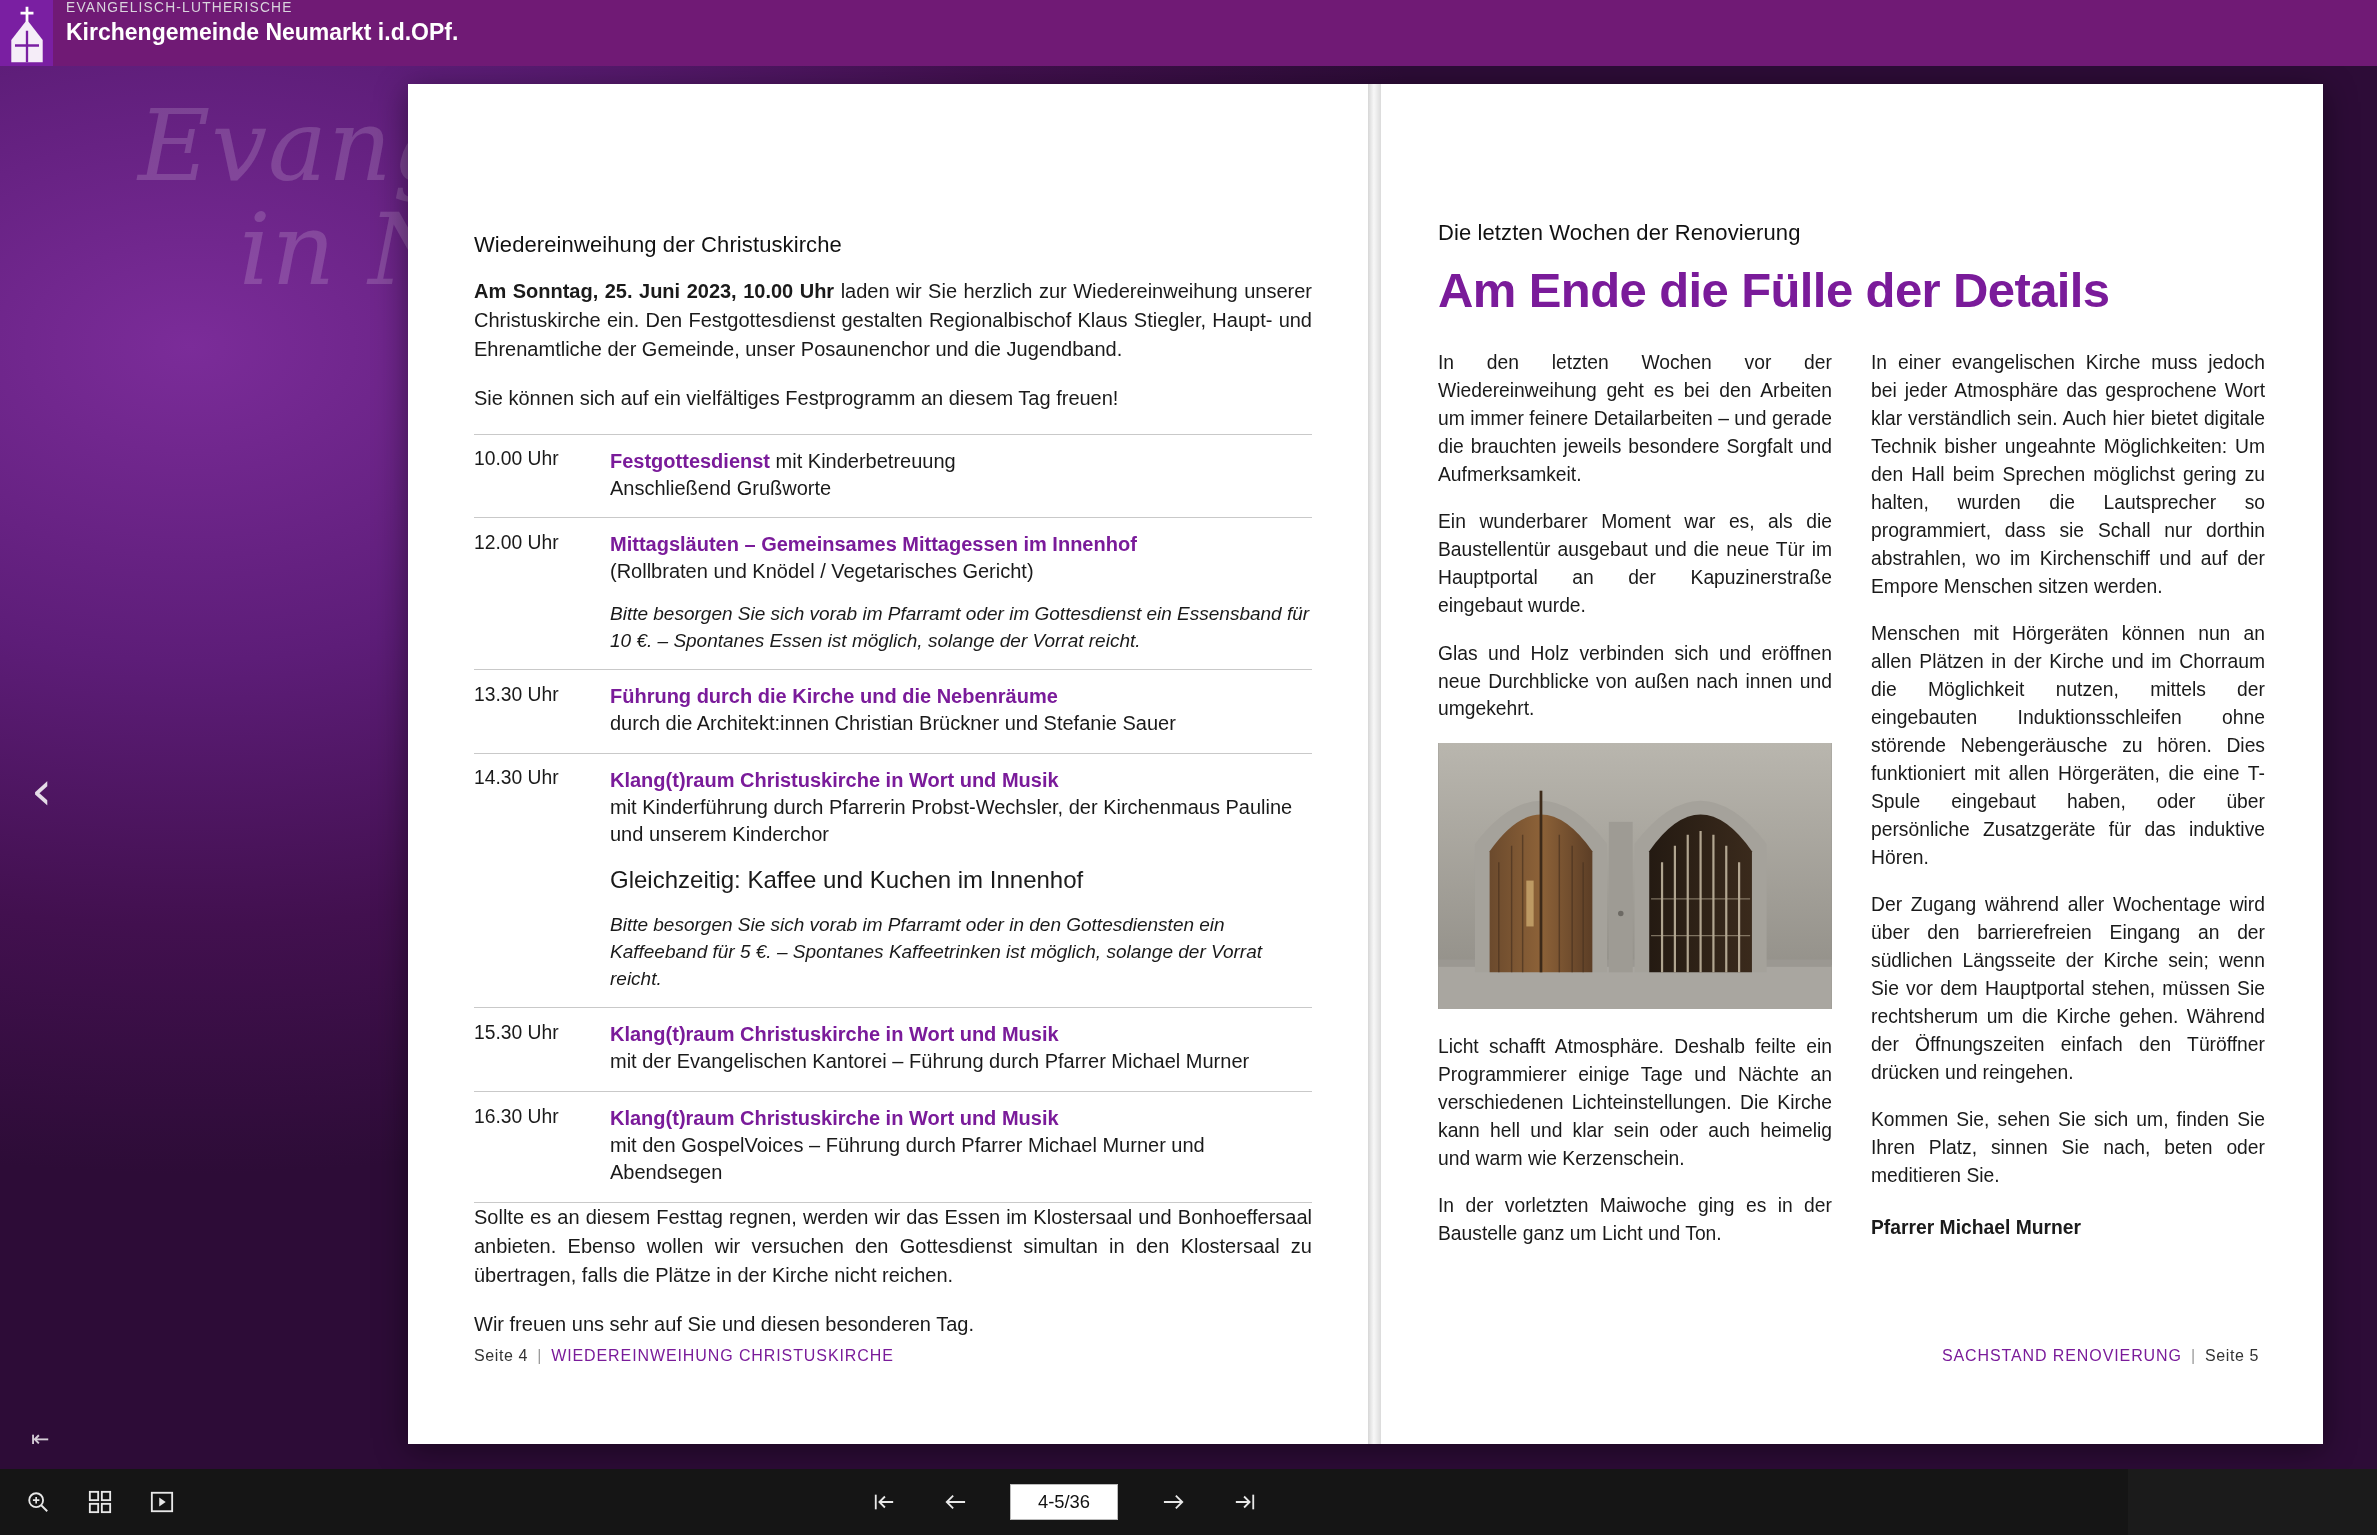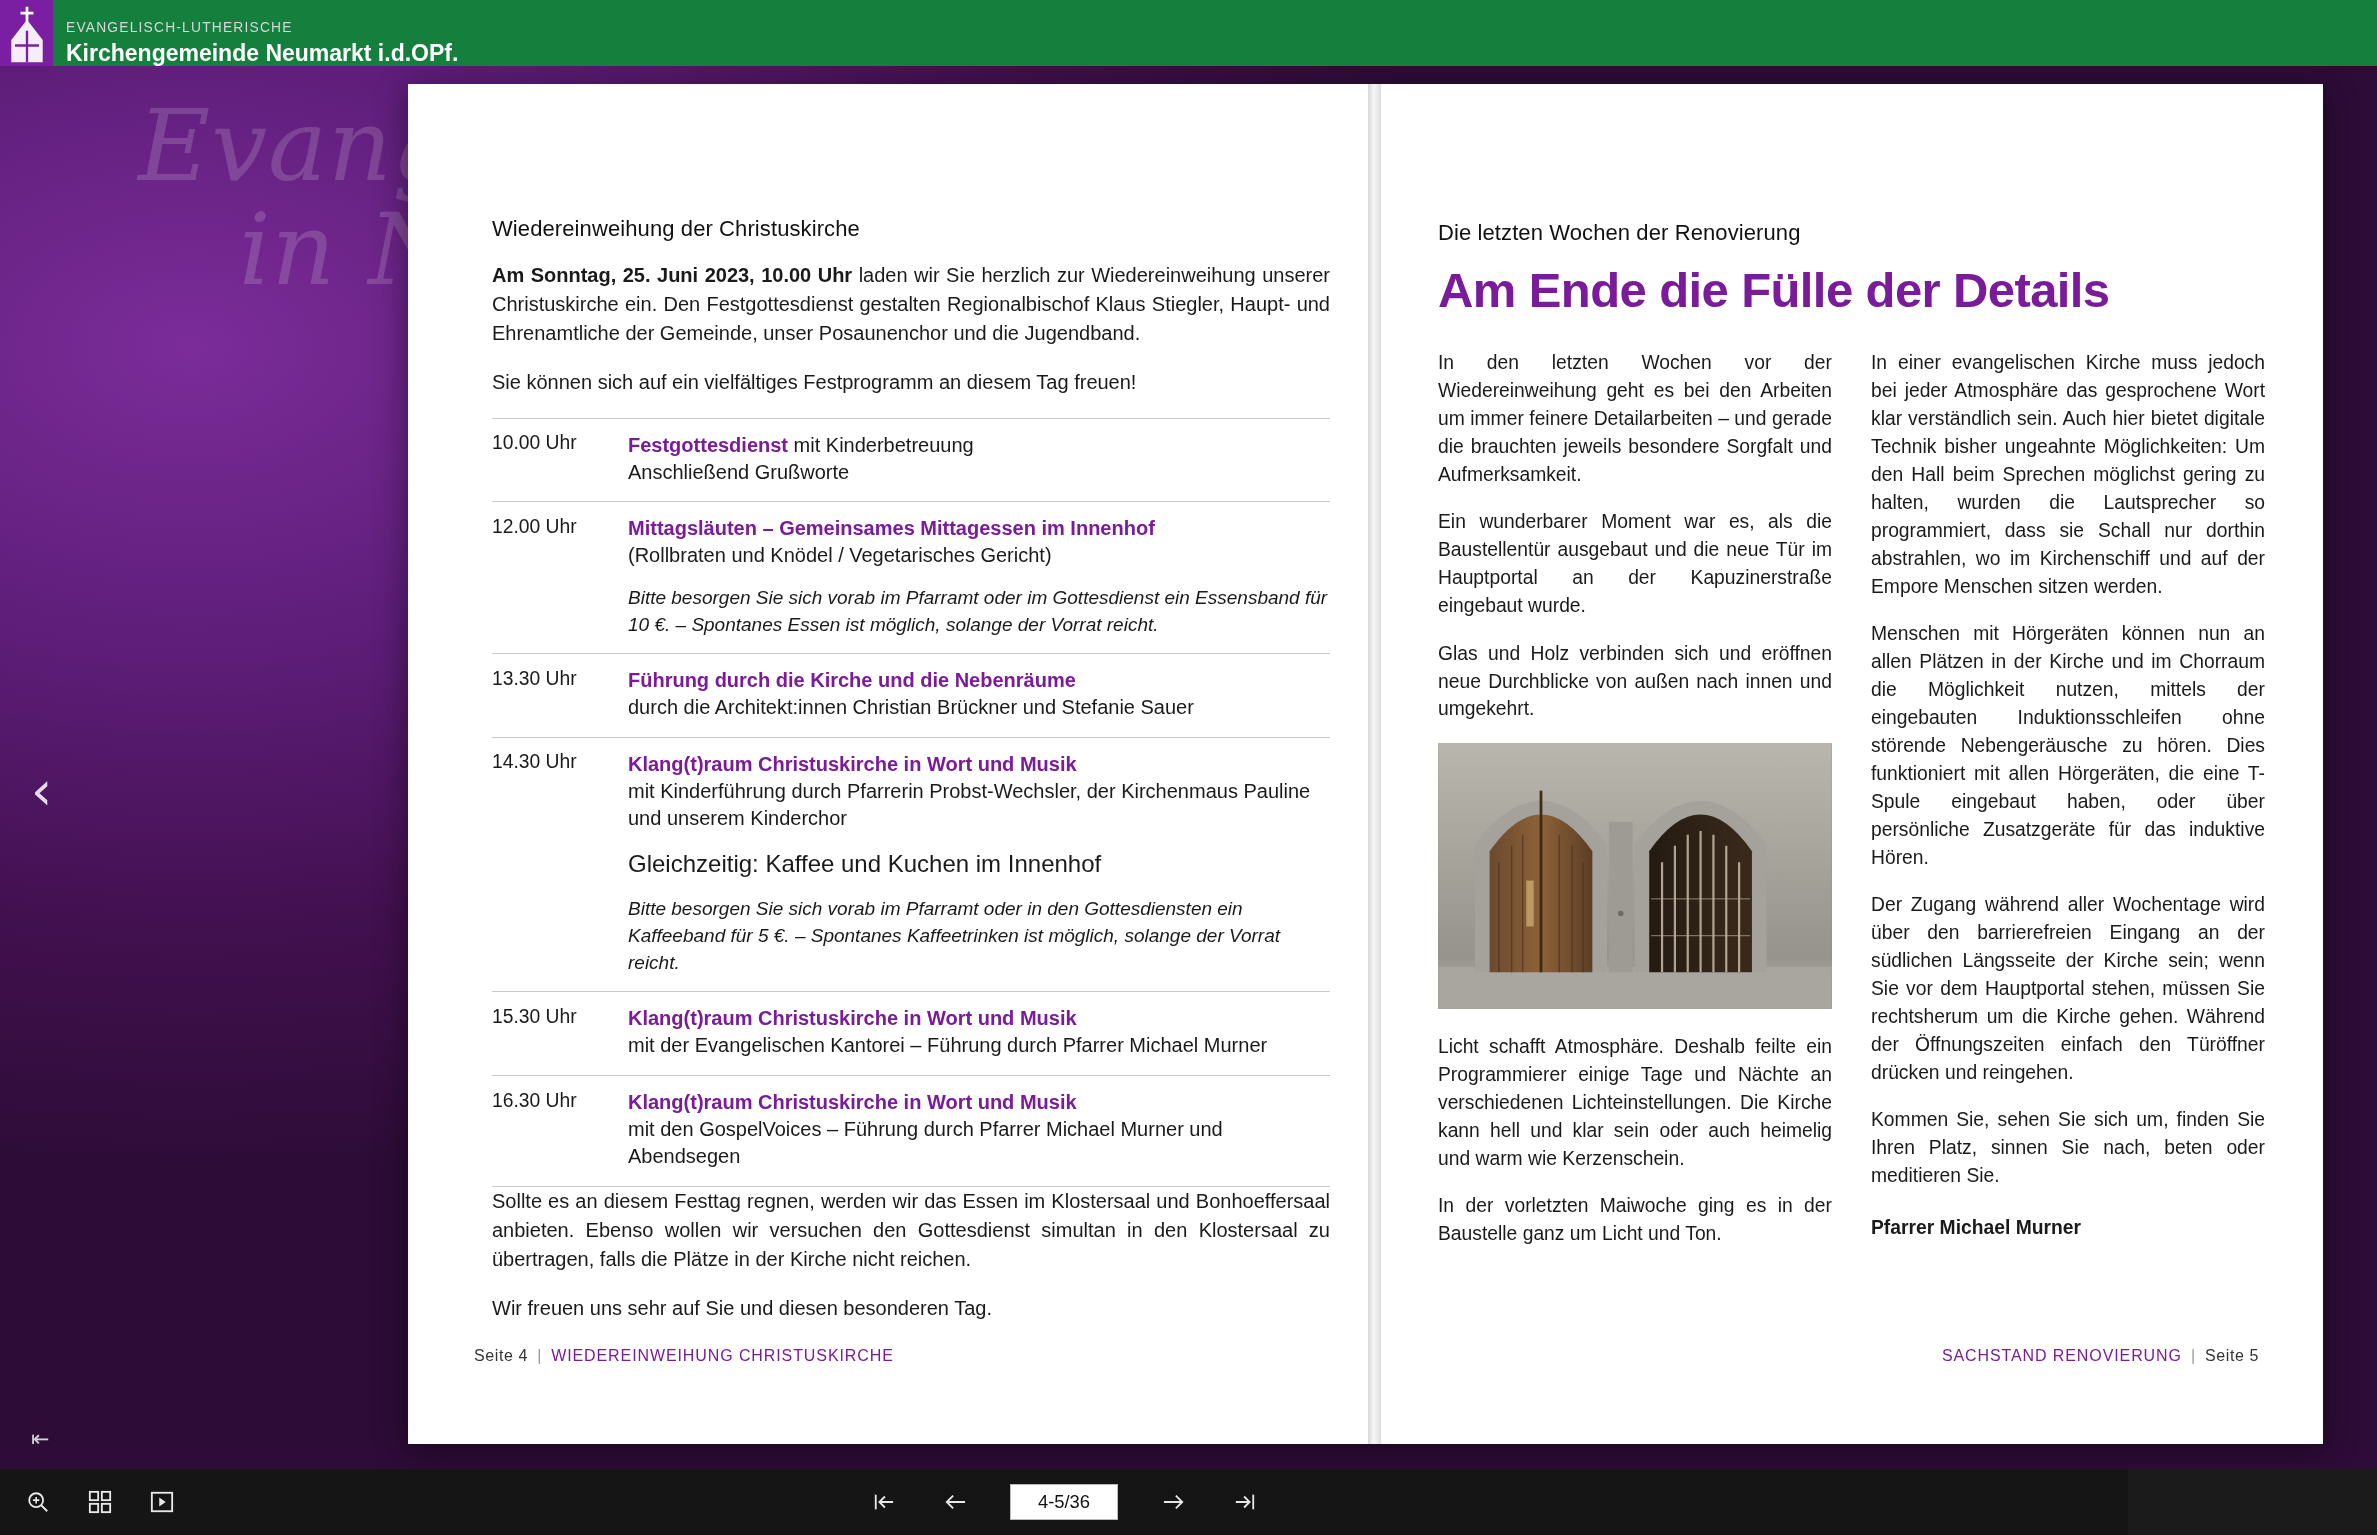--- a/index.html
+++ b/index.html
@@ -8,22 +8,22 @@
     width: 2377px; height: 1535px;
     overflow: hidden;
     background: #1b1b1b;
     font-family: "Liberation Sans", sans-serif;
   }
 
   
   .topbar {
     position: absolute; top: 0; left: 0;
     width: 2377px; height: 66px;
-    background: #15803d;
-    display: flex; align-items: flex-end;
+    background: #701a75;
+    display: flex; align-items: flex-start;
     z-index: 40;
   }
   .logo-badge {
     width: 53px; height: 66px;
     background: #7a1fa2;
     position: relative;
     display: flex; align-items: center; justify-content: center;
     overflow: hidden;
   }
   .logo-badge svg { display:block; }
@@ -94,21 +94,21 @@
   .page.left  { width: 966px; }
   .page.right { width: 949px; }
   .gutter {
     position:absolute; left: 960px; top:0;
     width: 13px; height: 1360px;
     background: linear-gradient(to right, rgba(0,0,0,0.16), rgba(0,0,0,0.03) 45%, rgba(0,0,0,0.14));
     z-index: 5;
   }
 
   .page-inner { position: absolute; }
-  .page.left .page-inner  { left: 66px; top: 132px; width: 838px; margin-left: 18px; }
+  .page.left .page-inner  { left: 66px; top: 148px; width: 838px; }
   .page.right .page-inner { left: 64px; top: 136px; width: 827px; }
 
   .kicker {
     font-size: 22px; color: #111; font-weight: 400;
     margin-bottom: 18.4px; letter-spacing: 0.1px;
   }
   .headline {
     font-size: 49px; font-weight: 700; color: #7a1b9a;
     letter-spacing: -0.6px; line-height: 1.05;
     margin: 0 0 33px 0;

